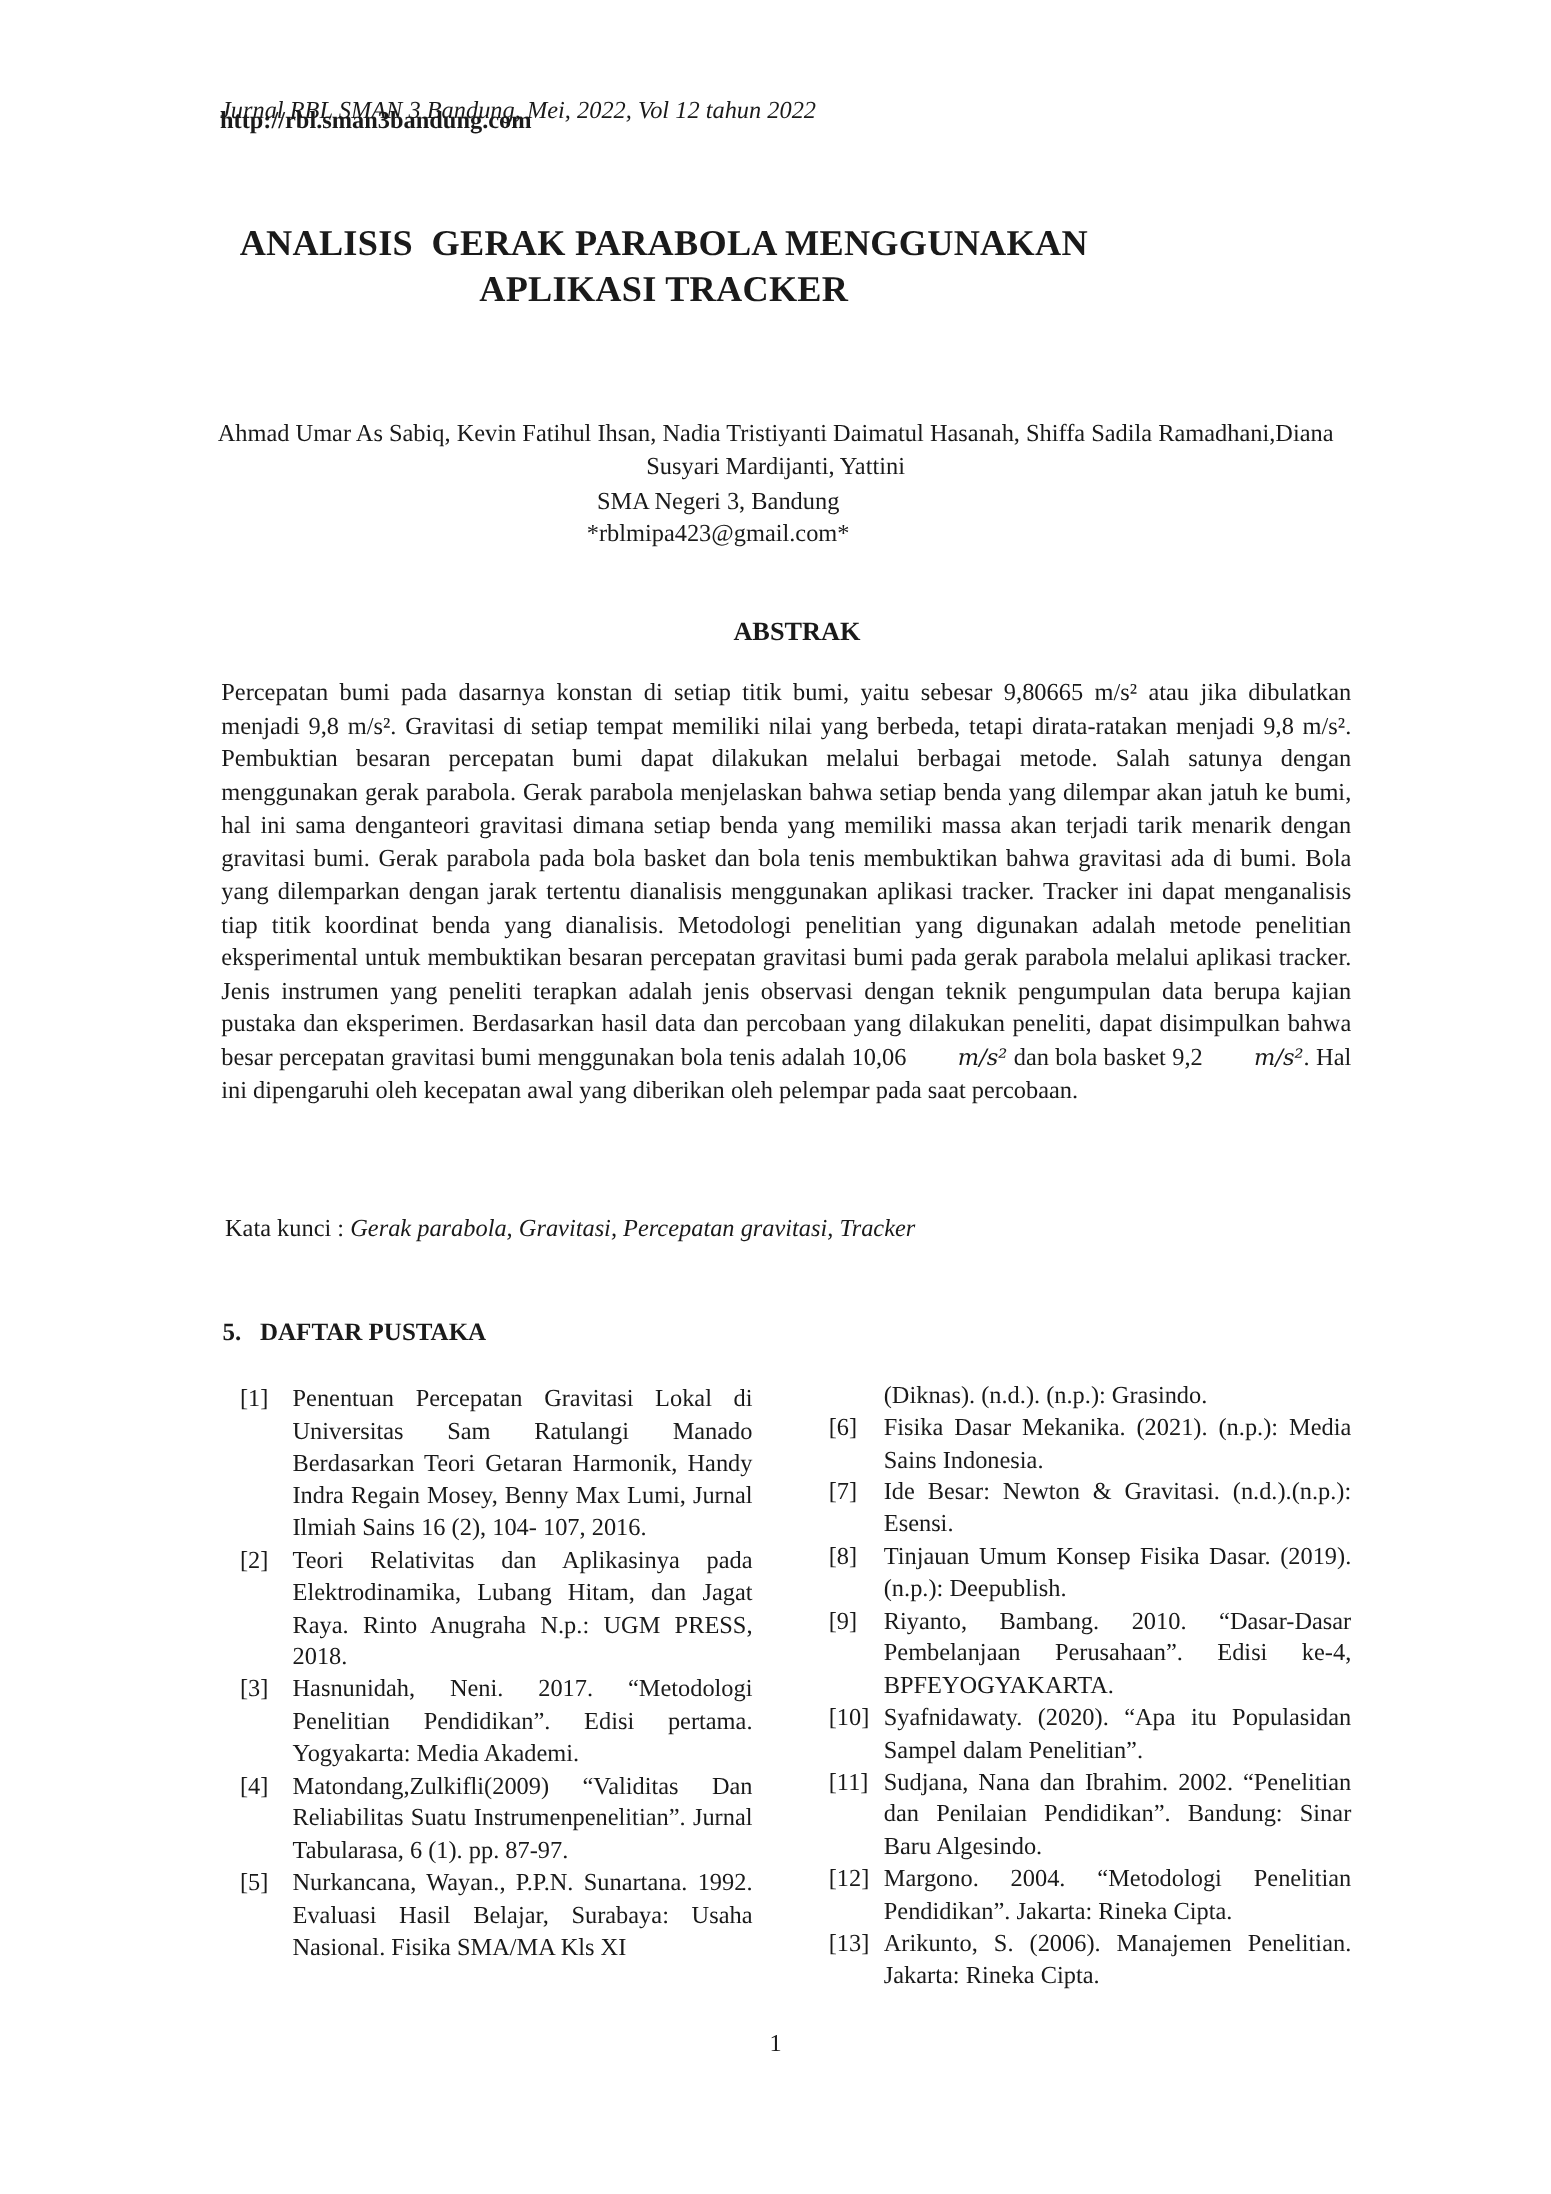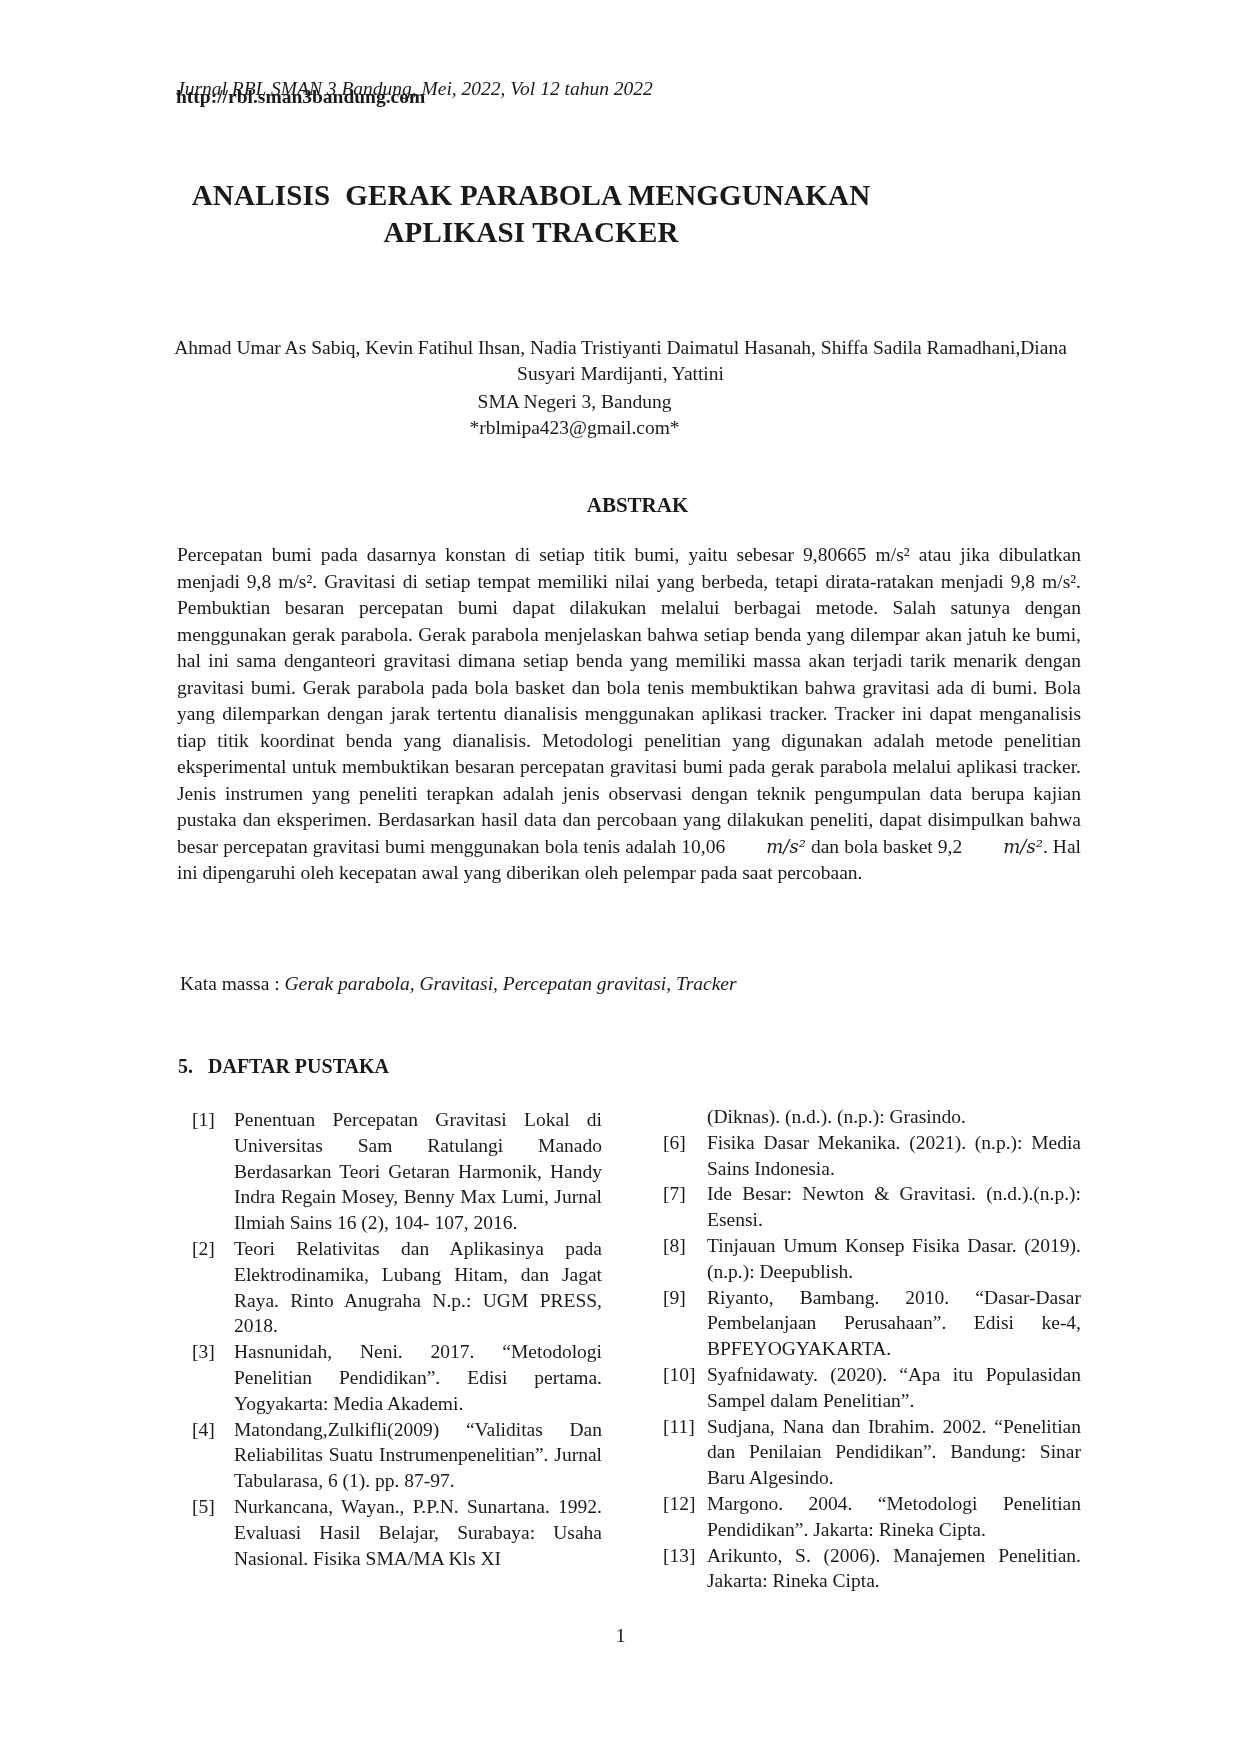--- a/index.html
+++ b/index.html
@@ -74,21 +74,21 @@
 
   <div class="affil">
     <span>SMA Negeri 3, Bandung</span>
     <span>*rblmipa423@gmail.com*</span>
   </div>
 
   <div class="abstract-heading">ABSTRAK</div>
 
   <div class="abstract-body"><span>Percepatan bumi pada dasarnya konstan di setiap titik bumi, yaitu sebesar 9,80665 m/s² atau jika dibulatkan menjadi 9,8 m/s². Gravitasi di setiap tempat memiliki nilai yang berbeda, tetapi dirata-ratakan menjadi 9,8 m/s². Pembuktian besaran percepatan bumi dapat dilakukan melalui berbagai metode. Salah satunya dengan menggunakan gerak parabola. Gerak parabola menjelaskan bahwa setiap benda yang dilempar akan jatuh ke bumi, hal ini sama denganteori gravitasi dimana setiap benda yang memiliki massa akan terjadi tarik menarik dengan gravitasi bumi. Gerak parabola pada bola basket dan bola tenis membuktikan bahwa gravitasi ada di bumi. Bola yang dilemparkan dengan jarak tertentu dianalisis menggunakan aplikasi tracker. Tracker ini dapat menganalisis tiap titik koordinat benda yang dianalisis. Metodologi penelitian yang digunakan adalah metode penelitian eksperimental untuk membuktikan besaran percepatan gravitasi bumi pada gerak parabola melalui aplikasi tracker. Jenis instrumen yang peneliti terapkan adalah jenis observasi dengan teknik pengumpulan data berupa kajian pustaka dan eksperimen. Berdasarkan hasil data dan percobaan yang dilakukan peneliti, dapat disimpulkan bahwa besar percepatan gravitasi bumi menggunakan bola tenis adalah 10,06 </span><span class="math">m/s²</span><span> dan bola basket 9,2 </span><span class="math">m/s²</span><span>. Hal ini dipengaruhi oleh kecepatan awal yang diberikan oleh pelempar pada saat percobaan.</span></div>
 
-  <div class="keywords"><span>Kata massa : </span><span class="kw">Gerak parabola, Gravitasi, Percepatan gravitasi, Tracker</span></div>
+  <div class="keywords"><span>Kata kunci : </span><span class="kw">Gerak parabola, Gravitasi, Percepatan gravitasi, Tracker</span></div>
 
   <div class="ref-heading">
     <span class="num">5.</span><span>DAFTAR PUSTAKA</span>
   </div>
 
   <div class="col col-left">
     <div class="ref">
         <span class="rnum">[1]</span>
         <span class="rtext">Penentuan Percepatan Gravitasi Lokal di Universitas Sam Ratulangi Manado Berdasarkan Teori Getaran Harmonik, Handy Indra Regain Mosey, Benny Max Lumi, Jurnal Ilmiah Sains 16 (2), 104- 107, 2016.</span>
       </div>

